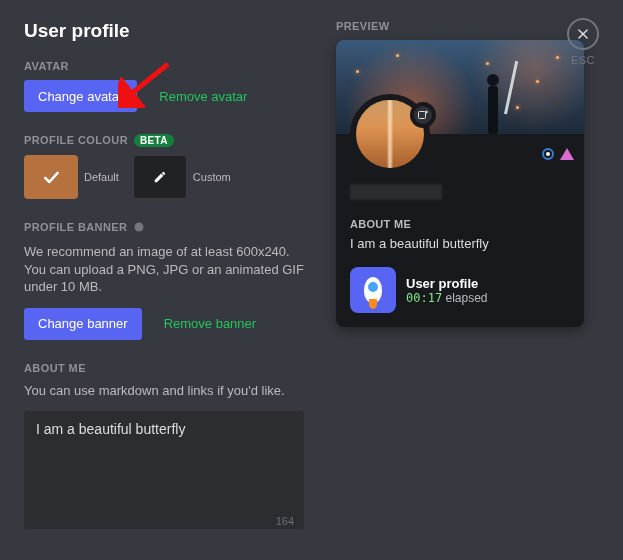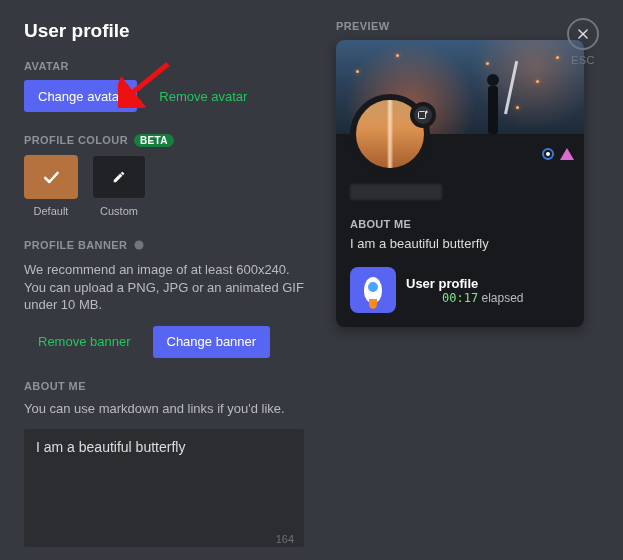--- a/index.html
+++ b/index.html
@@ -30,21 +30,21 @@
   .btn-primary { background: #5865f2; }
   .btn-ghost { background: transparent; color: #22c55e; }
   .btn-row { display: flex; gap: 8px; margin-bottom: 22px; }
 
   .beta-badge {
     background: #15803d; color: #fff; font-size: 10px; font-weight: 700;
     padding: 1px 6px; border-radius: 8px; letter-spacing: .3px;
   }
 
   .swatches { display: flex; gap: 14px; margin-bottom: 22px; }
-  .swatch-col { display: flex; flex-direction: column; align-items: center; gap: 6px; }
+  .swatch-col { display: flex; flex-direction: row; align-items: center; gap: 6px; }
   .swatch {
     width: 54px; height: 44px; border-radius: 4px; display: flex;
     align-items: center; justify-content: center; cursor: pointer;
   }
   .sw-default { background: #b5713e; }
   .sw-custom { background: #202225; border: 1px solid #3a3c42; }
   .swatch-label { color: #b9bbbe; font-size: 11px; }
 
   .help-text { color: #b9bbbe; font-size: 13px; line-height: 1.35; margin-bottom: 12px; }
 
@@ -155,21 +155,21 @@
   }
   .rocket::before{
     content:""; position:absolute; top:5px; left:4px; width:10px; height:10px;
     background:#4aa3ff; border-radius:50%;
   }
   .rocket::after{
     content:""; position:absolute; bottom:-6px; left:5px; width:8px; height:10px;
     background:#ff8a1f; border-radius:0 0 50% 50%;
   }
   .cust-text .t1 { color:#fff; font-size:13px; font-weight:600; }
-  .cust-text .t2 { color:#b9bbbe; font-size:12px;margin-left:36px; }
+  .cust-text .t2 { color:#b9bbbe; font-size:12px; }
   .cust-text .mono { color:#7ee787; font-family: ui-monospace, Menlo, monospace; }
 
   
   .arrow {
     position:absolute; left:118px; top:58px; pointer-events:none;
   }
 </style>
 </head>
 <body>
 
@@ -211,22 +211,22 @@
     <div class="section-label">
       <span>PROFILE BANNER</span>
       <span class="sub-icon">
         <svg width="12" height="12" viewBox="0 0 24 24" fill="#72767d">
             <circle cx="12" cy="12" r="9"></circle>
           </svg>
       </span>
     </div>
     <div class="help-text">We recommend an image of at least 600x240. You can upload a PNG, JPG or an animated GIF under 10 MB.</div>
     <div class="btn-row">
+      <button class="btn btn-primary">Change banner</button>
       <button class="btn btn-ghost">Remove banner</button>
-      <button class="btn btn-primary">Change banner</button>
     </div>
 
     <div class="section-label">
       <span>ABOUT ME</span>
     </div>
     <div class="help-text">You can use markdown and links if you'd like.</div>
     <div class="textarea-wrap">
       <textarea class="about" style="">I am a beautiful butterfly</textarea>
       <div class="char-count">164</div>
     </div>

